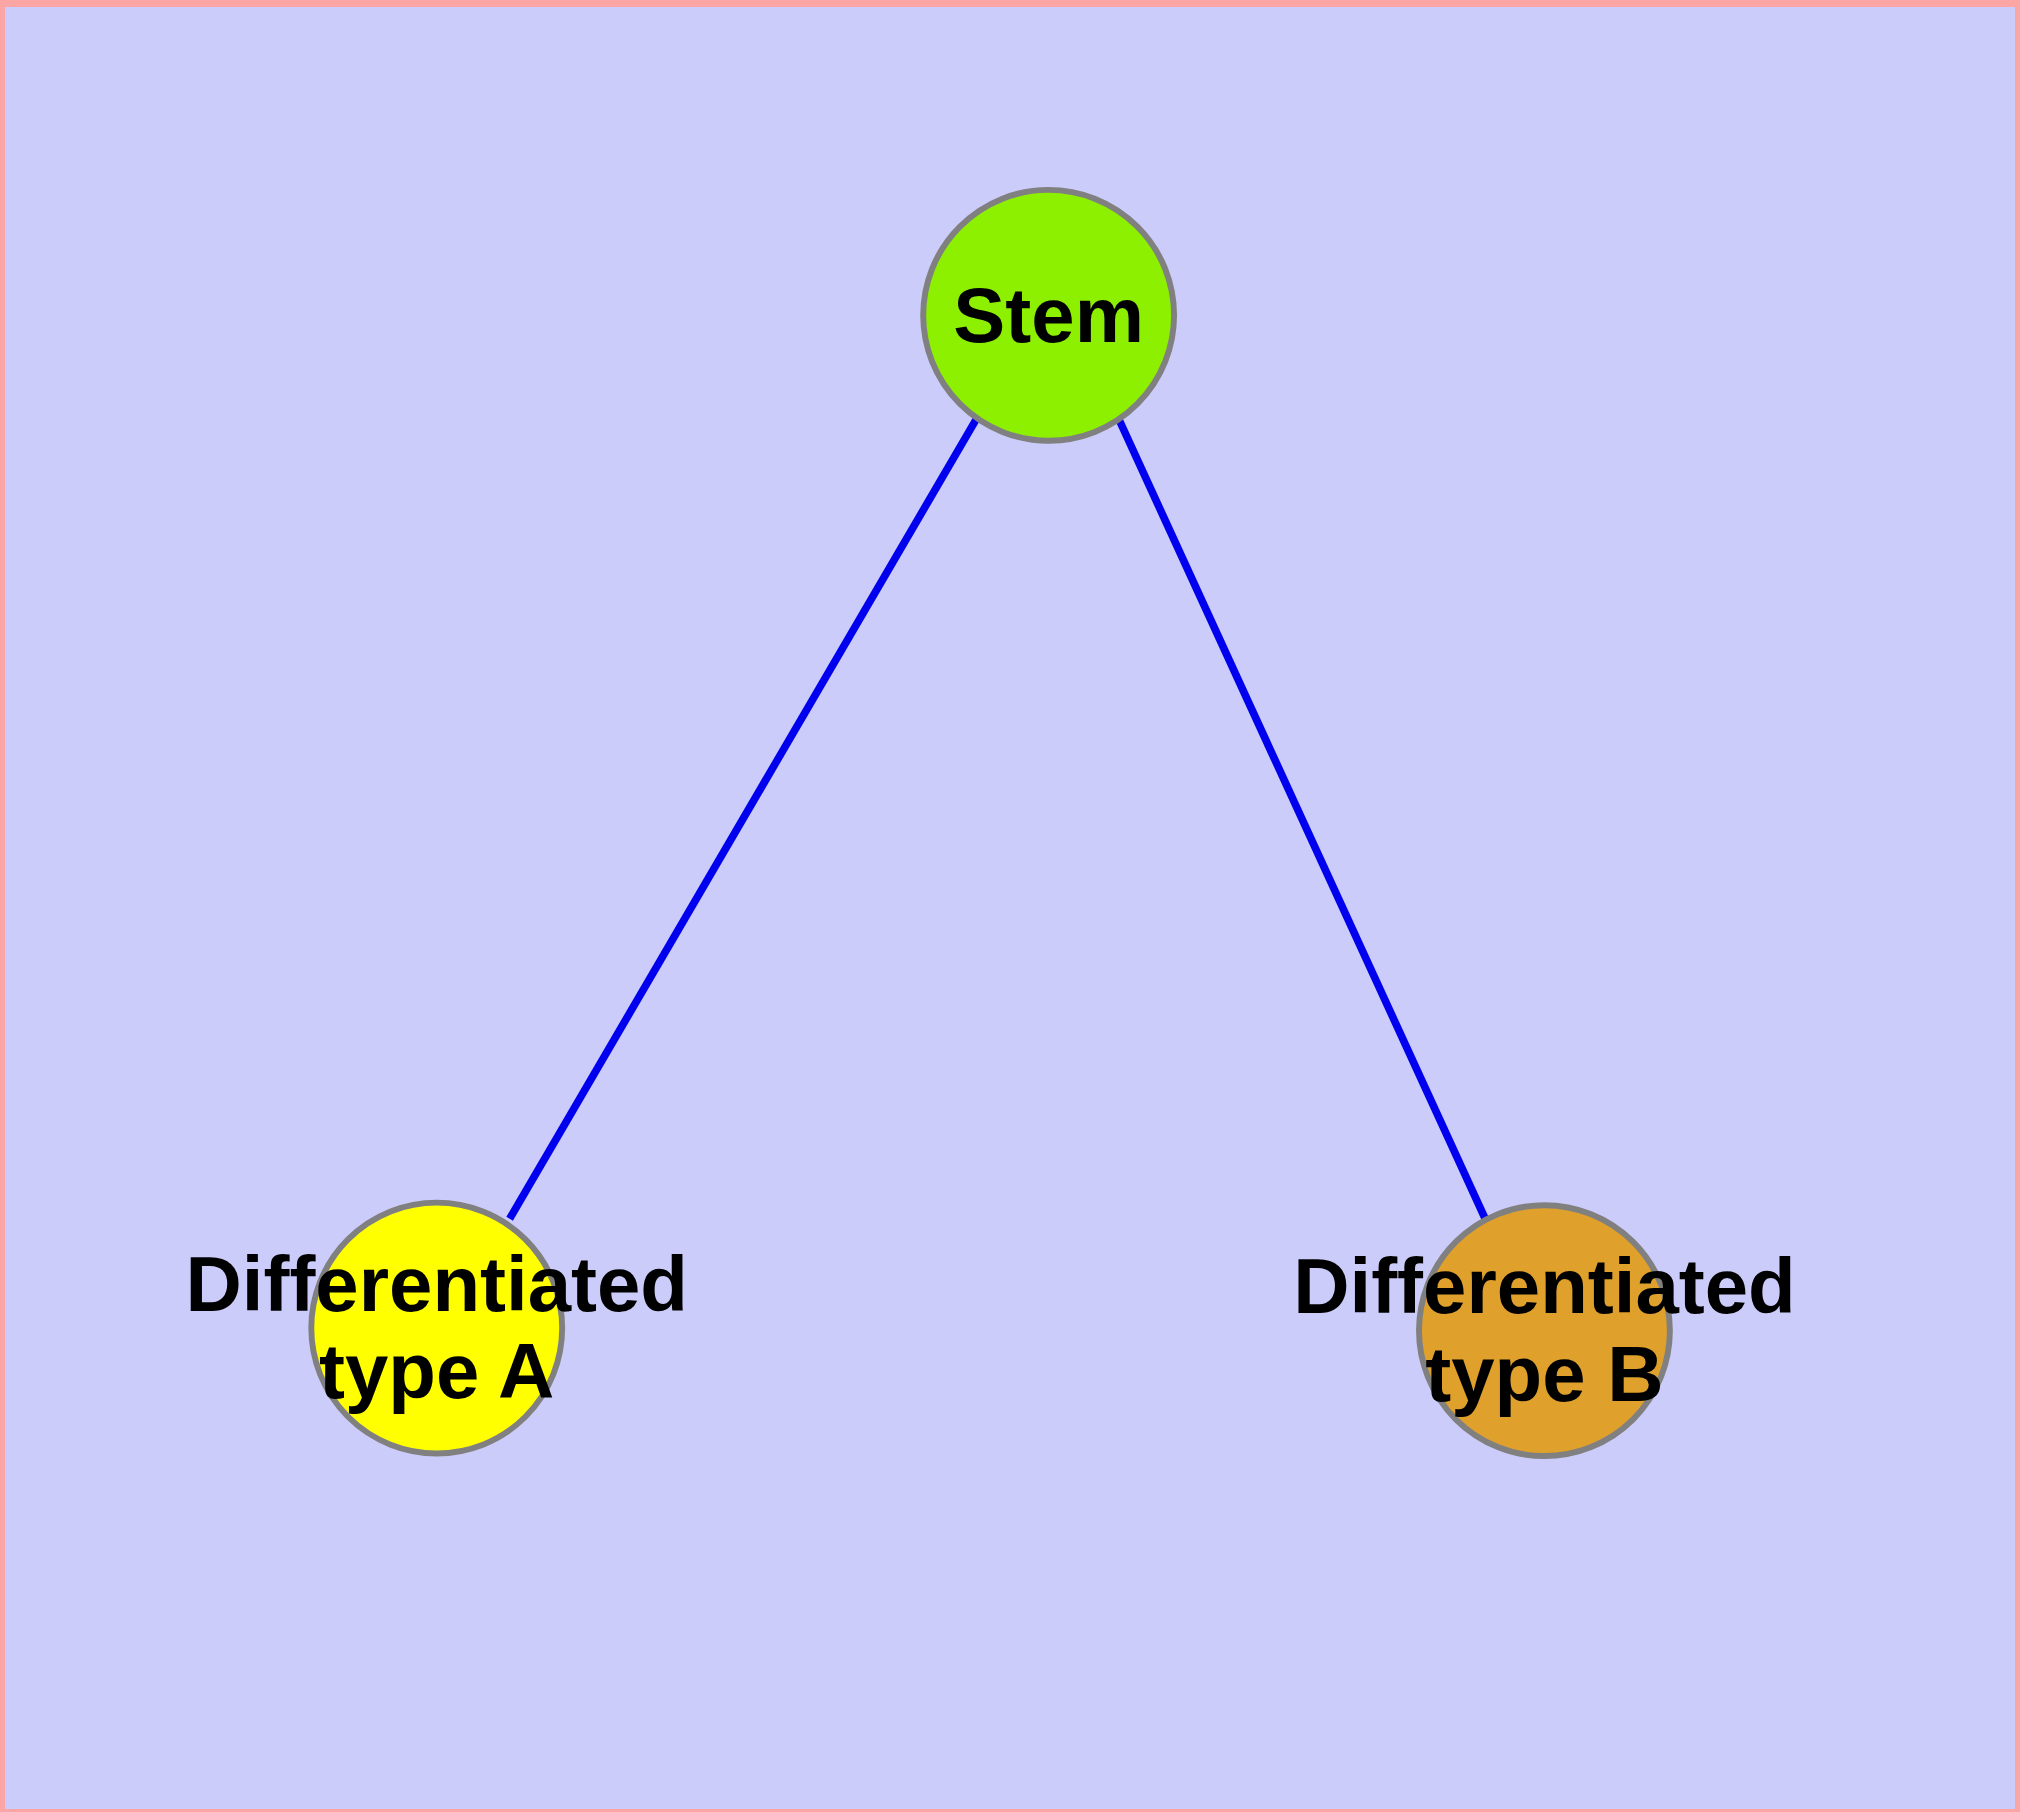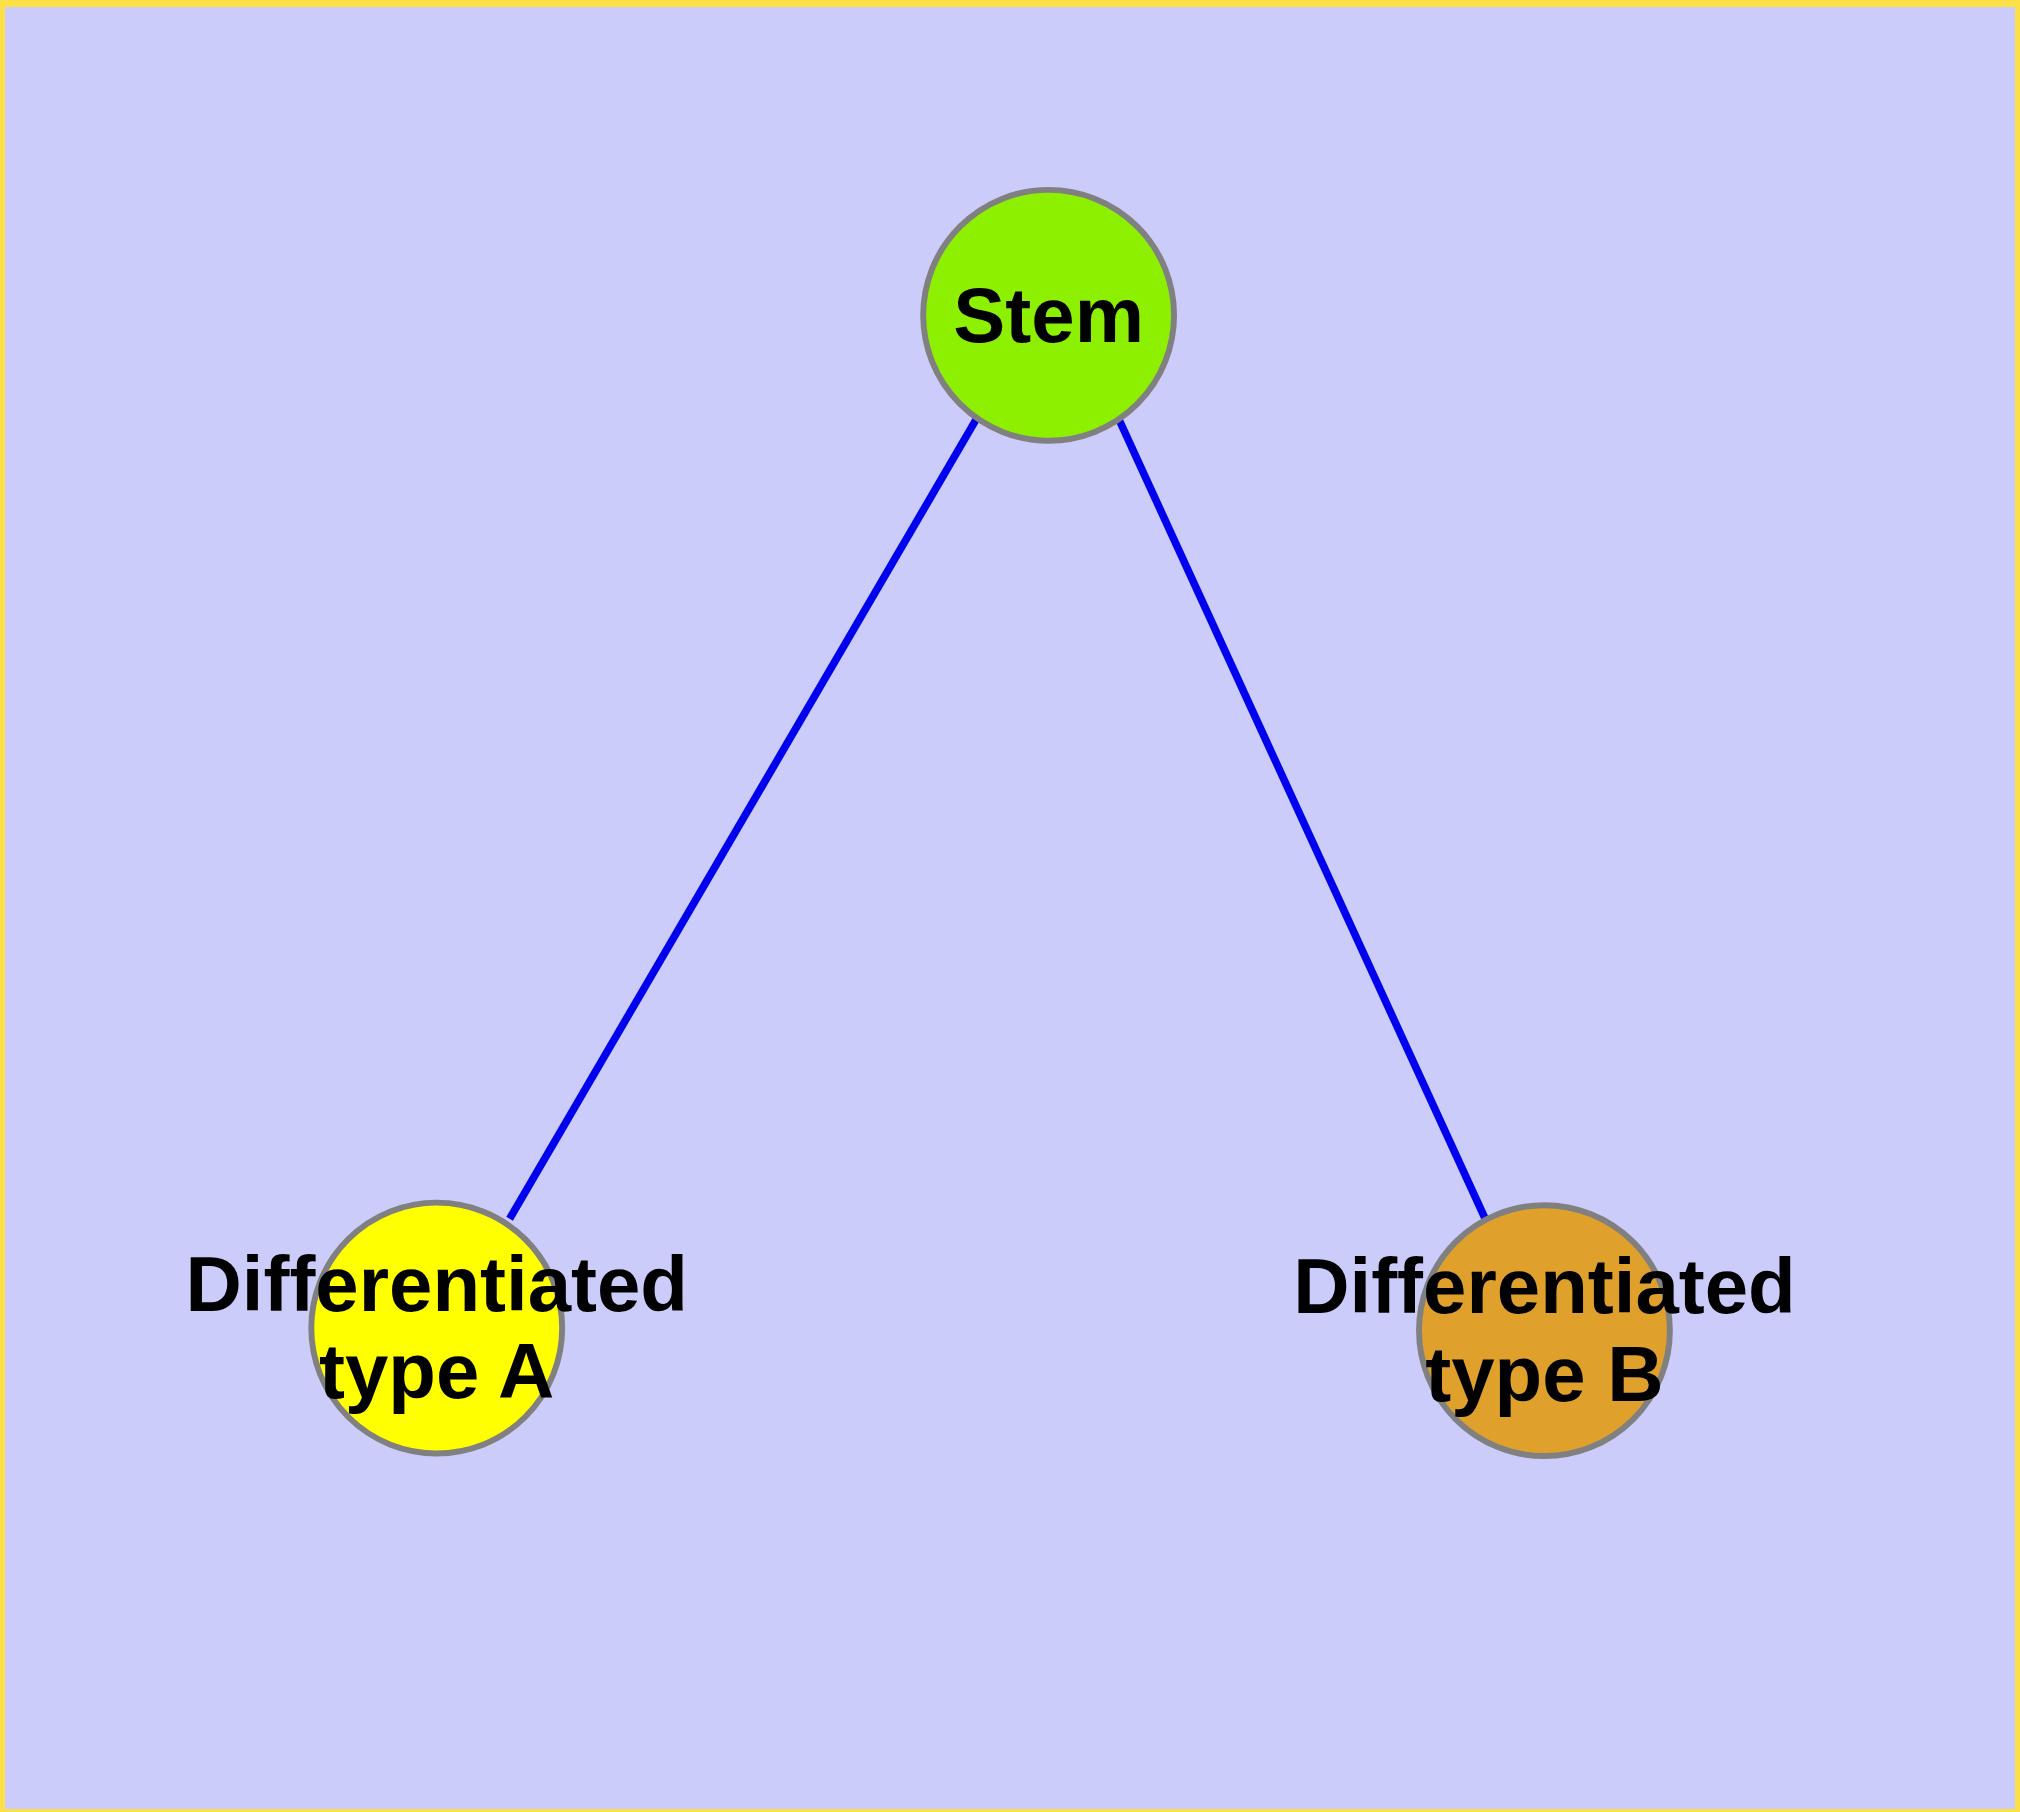--- a/index.html
+++ b/index.html
@@ -4,21 +4,21 @@
 <style>
   html, body {
     margin: 0;
     padding: 0;
     background: #ffffff;
   }
   #canvas {
     position: relative;
     width: 2021px;
     height: 1812px;
-    background: #fde047;
+    background: #fca5a5;
     overflow: hidden;
     font-family: "Liberation Sans", sans-serif;
   }
   #plot-area {
     position: absolute;
     left: 5.1px;
     top: 6.8px;
     width: 2010px;
     height: 1802px;
     background: #ccccfa;

